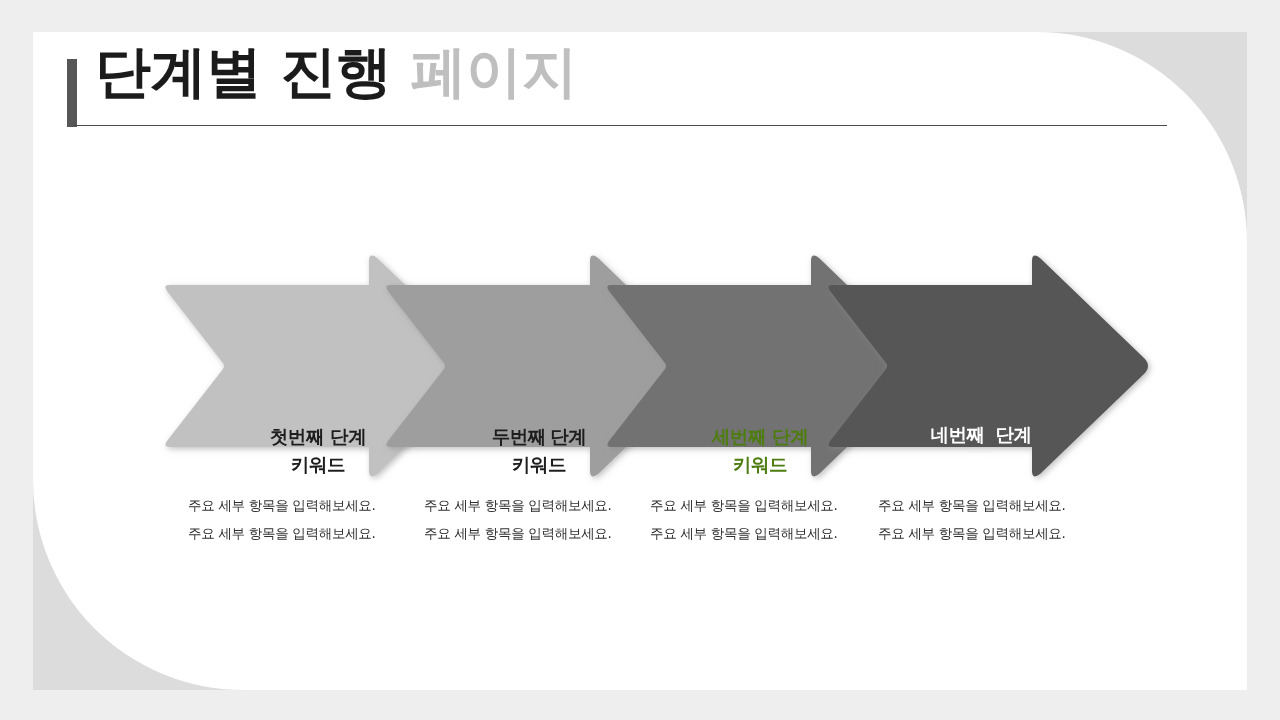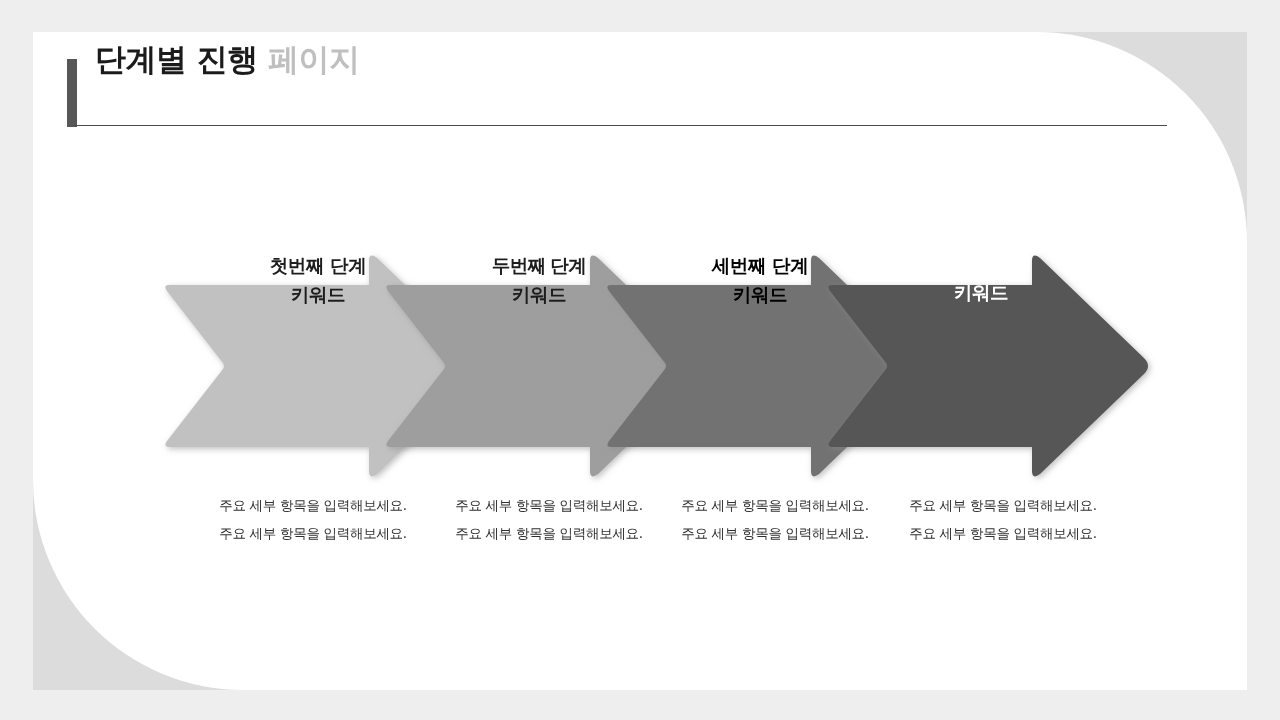--- a/index.html
+++ b/index.html
@@ -54,21 +54,21 @@
     left: 0px;
     top: 3px;
     width: 10px;
     height: 68px;
     background: #575757;
   }
   .title {
     position: absolute;
     left: 28px;
     top: -12px;
-    font-size: 31px;
+    font-size: 56px;
     font-weight: bold;
     letter-spacing: -0.5px;
     white-space: nowrap;
     line-height: 1;
   }
   .title-main { color: #1b1b1b; }
   .title-sub  { color: #bfbfbf; }
   .title-rule {
     position: absolute;
     left: 6px;
@@ -85,21 +85,21 @@
     top: 252px;
     width: 1280px;
     height: 228px;
   }
   .arrow {
     position: absolute;
     top: 0px;
     width: 328px;
     height: 228px;
     display: flex;
-    align-items: flex-start;
+    align-items: flex-end;
     justify-content: center;
   }
   
   .arrow svg { position: absolute; left: 0; top: 0; overflow: visible; }
 
   .arrow-label {
     position: relative;
     z-index: 3;
     text-align: center;
     font-size: 18.5px;
@@ -117,21 +117,20 @@
     position: absolute;
     left: 0px;
     top: 492px;
     width: 1280px;
     height: 70px;
   }
   .caption-col {
     position: absolute;
     top: 0;
     width: 250px;
-    text-align: center;
   }
   .caption-line {
     font-size: 13.5px;
     color: #2f2f2f;
     line-height: 2.05;
     letter-spacing: -0.3px;
     white-space: nowrap;
   }
 </style>
 </head>
@@ -177,21 +176,21 @@
       </div>
       <div class="arrow" style="left: 605px;">
         <svg width="328" height="228" viewBox="0 0 328 228">
           <defs>
             <filter id="sh2" x="-20%" y="-20%" width="150%" height="150%">
               <feDropShadow dx="2" dy="2" stdDeviation="3" flood-color="#8a8a8a" flood-opacity="0.55"></feDropShadow>
             </filter>
           </defs>
           <path d="M 6 33 L 206 33 L 206 9 Q 206 0 214 6 L 318 106 Q 326 114 318 122 L 214 222 Q 206 228 206 219 L 206 195 L 6 195 Q 0 195 4 189 L 60 117 Q 62 114 60 111 L 4 39 Q 0 33 6 33 Z" fill="#727272" filter="url(#sh2)"></path>
         </svg>
-        <div class="arrow-label label-light" style="color: #000000;">세번째 단계
+        <div class="arrow-label label-light" style="color: #4d7c0f;">세번째 단계
 키워드</div>
       </div>
       <div class="arrow" style="left: 826px; font-family: Liberation Mono, monospace;">
         <svg width="328" height="228" viewBox="0 0 328 228">
           <defs>
             <filter id="sh3" x="-20%" y="-20%" width="150%" height="150%">
               <feDropShadow dx="2" dy="2" stdDeviation="3" flood-color="#8a8a8a" flood-opacity="0.55"></feDropShadow>
             </filter>
           </defs>
           <path d="M 6 33 L 206 33 L 206 9 Q 206 0 214 6 L 318 106 Q 326 114 318 122 L 214 222 Q 206 228 206 219 L 206 195 L 6 195 Q 0 195 4 189 L 60 117 Q 62 114 60 111 L 4 39 Q 0 33 6 33 Z" fill="#565656" filter="url(#sh3)"></path>

